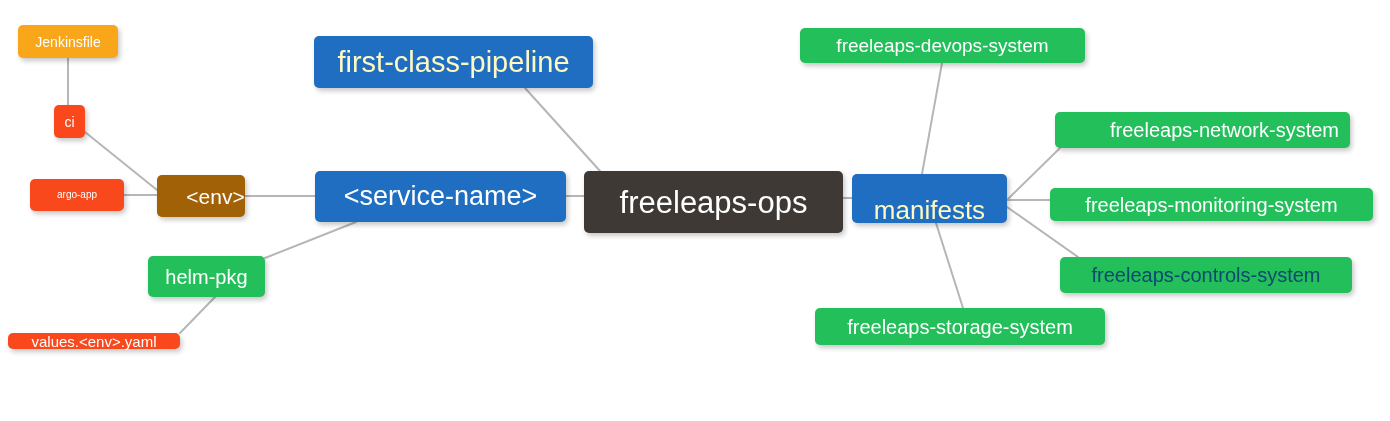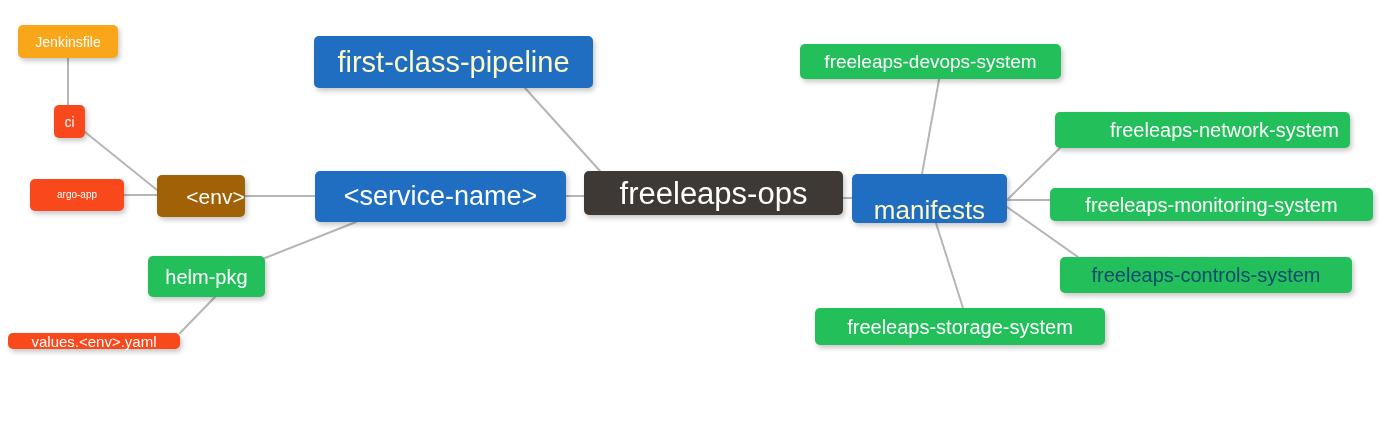--- a/index.html
+++ b/index.html
@@ -85,27 +85,27 @@
       </div>
       <div class="node" style="left: 8px; top: 333px; width: 172px; height: 16px; background: rgb(248, 72, 28); color: rgb(255, 255, 255); font-size: 15px;">
         <span class="node-label">values.&lt;env&gt;.yaml</span>
       </div>
       <div class="node" style="left: 314px; top: 36px; width: 279px; height: 52px; background: rgb(31, 110, 194); color: #fef9c3; font-size: 29px; justify-content: center;">
         <span class="node-label">first-class-pipeline</span>
       </div>
       <div class="node" style="left: 315px; top: 171px; width: 251px; height: 51px; background: rgb(31, 110, 194); color: rgb(255, 255, 255); font-size: 27px;">
         <span class="node-label">&lt;service-name&gt;</span>
       </div>
-      <div class="node" style="left: 584px; top: 171px; width: 259px; height: 44px; background: rgb(62, 57, 53); color: rgb(255, 255, 255); font-size: 31px;">
+      <div class="node" style="left: 584px; top: 171px; width: 259px; height: 62px; background: rgb(62, 57, 53); color: rgb(255, 255, 255); font-size: 31px;">
         <span class="node-label">freeleaps-ops</span>
       </div>
       <div class="node" style="left: 852px; top: 174px; width: 155px; height: 49px; background: rgb(31, 110, 194); color: #fef9c3; font-size: 26px; align-items: flex-end;">
         <span class="node-label">manifests</span>
       </div>
-      <div class="node" style="left: 800px; top: 44px; width: 261px; height: 35px; background: rgb(34, 191, 91); color: rgb(255, 255, 255); font-size: 19px;">
+      <div class="node" style="left: 800px; top: 28px; width: 285px; height: 35px; background: rgb(34, 191, 91); color: rgb(255, 255, 255); font-size: 19px;">
         <span class="node-label">freeleaps-devops-system</span>
       </div>
       <div class="node" style="left: 1055px; top: 112px; width: 295px; height: 36px; background: rgb(34, 191, 91); color: rgb(255, 255, 255); font-size: 20px; padding-left: 44px;">
         <span class="node-label">freeleaps-network-system</span>
       </div>
       <div class="node" style="left: 1050px; top: 188px; width: 323px; height: 33px; background: rgb(34, 191, 91); color: rgb(255, 255, 255); font-size: 20px;">
         <span class="node-label">freeleaps-monitoring-system</span>
       </div>
       <div class="node" style="left: 1060px; top: 257px; width: 292px; height: 36px; background: rgb(34, 191, 91); color: #0c4a6e; font-size: 20px;">
         <span class="node-label">freeleaps-controls-system</span>

